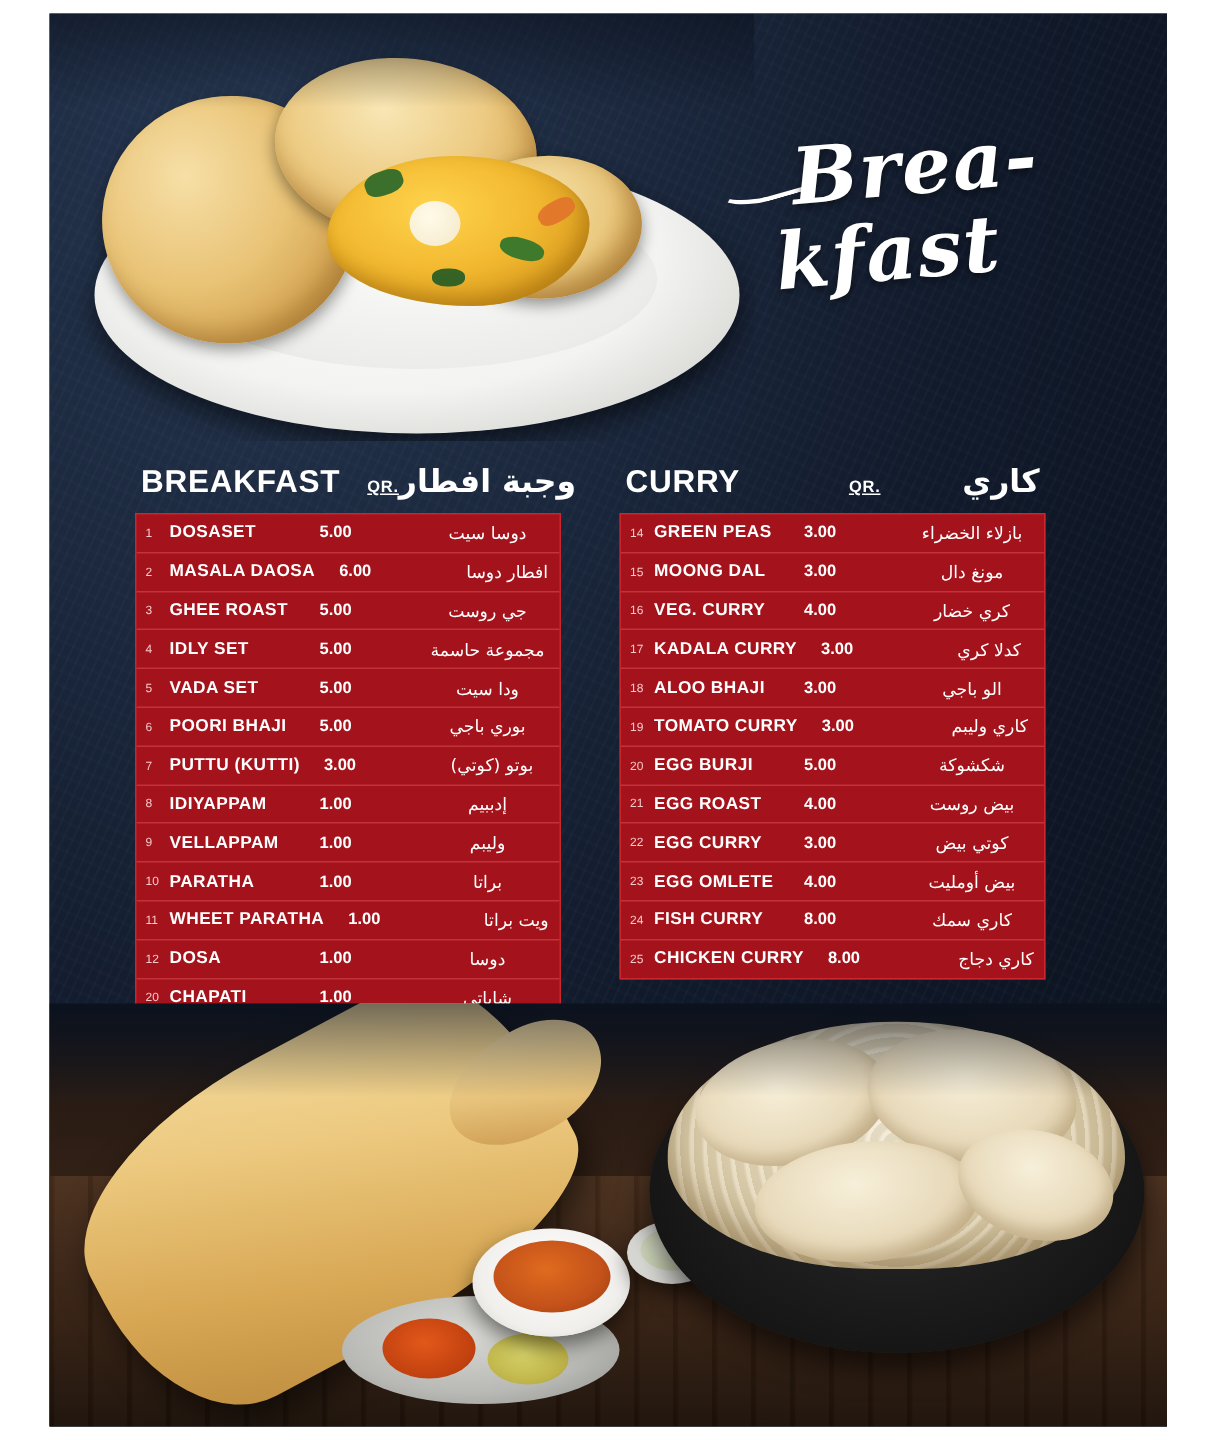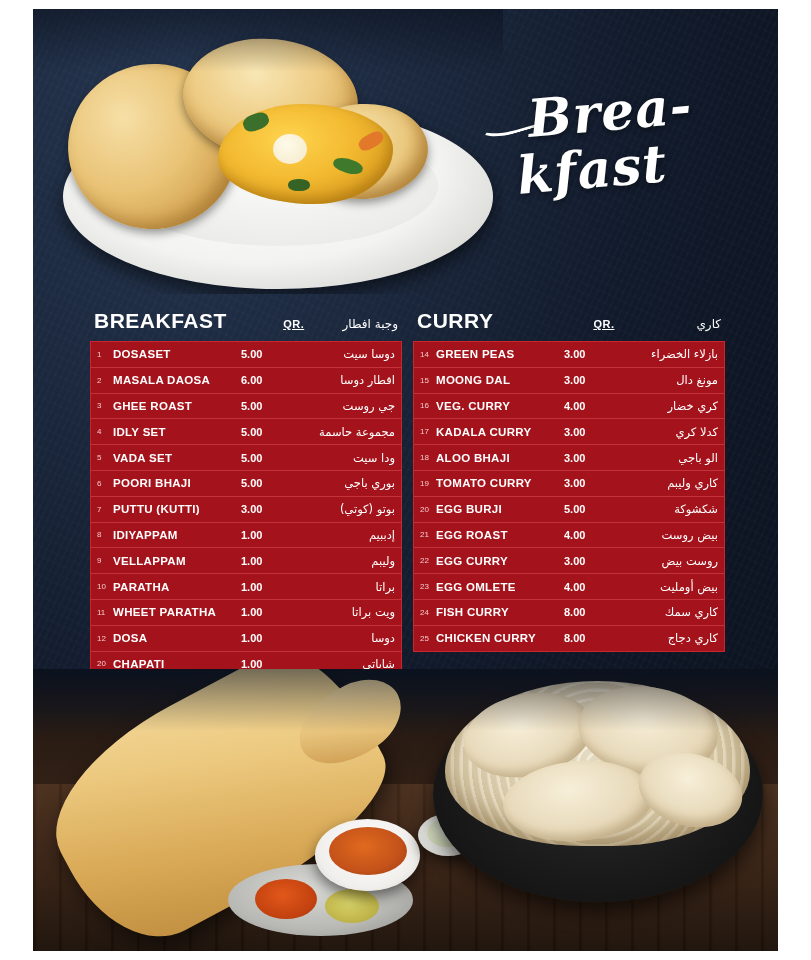--- a/index.html
+++ b/index.html
@@ -131,21 +131,21 @@
     border-bottom: 3px solid #ffffff;
     border-left: 3px solid transparent;
     border-radius: 0 0 0 60%;
     transform: rotate(-16deg);
   }
 
   
   .menu-col {
     position: absolute;
     top: 300px;
-    width: 312px;
+    width: 284px;
   }
   #col-breakfast { left: 57px; }
   #col-curry { left: 380px; }
 
   .col-head {
     display: flex;
     align-items: baseline;
     color: #ffffff;
     padding: 0 4px 8px 4px;
   }
@@ -159,22 +159,22 @@
     flex: 1 1 auto;
     text-align: center;
     font-size: 11px;
     font-weight: bold;
     letter-spacing: 0.5px;
     padding-left: 18px;
     text-decoration: underline;
   }
   .col-head .head-ar {
     flex: 0 0 auto;
-    font-size: 12px;
-    font-weight: normal;
+    font-size: 21px;
+    font-weight: bold;
     font-family: "DejaVu Sans", sans-serif;
     direction: rtl;
   }
 
   .items {
     background: #a4131b;
     border: 1px solid #c9262e;
   }
   .item-row {
     display: flex;
@@ -201,21 +201,21 @@
   .item-price {
     flex: 0 0 70px;
     font-size: 11px;
     font-weight: bold;
     text-align: left;
     margin-left: 16px;
   }
   .item-ar {
     flex: 0 0 84px;
     font-size: 11.5px;
-    text-align: right;
+    text-align: center;
     direction: rtl;
     font-family: "DejaVu Sans", sans-serif;
     white-space: nowrap;
   }
 
   
   #bottom-photo {
     position: absolute;
     left: 0;
     top: 660px;
@@ -497,21 +497,21 @@
         <div class="item-row">
           <div class="item-no">21</div>
           <div class="item-name">EGG ROAST</div>
           <div class="item-price">4.00</div>
           <div class="item-ar">بيض روست</div>
         </div>
         <div class="item-row">
           <div class="item-no">22</div>
           <div class="item-name">EGG CURRY</div>
           <div class="item-price">3.00</div>
-          <div class="item-ar">روست بيض</div>
+          <div class="item-ar">كوتي بيض</div>
         </div>
         <div class="item-row">
           <div class="item-no">23</div>
           <div class="item-name">EGG OMLETE</div>
           <div class="item-price">4.00</div>
           <div class="item-ar">بيض أومليت</div>
         </div>
         <div class="item-row">
           <div class="item-no">24</div>
           <div class="item-name">FISH CURRY</div>

